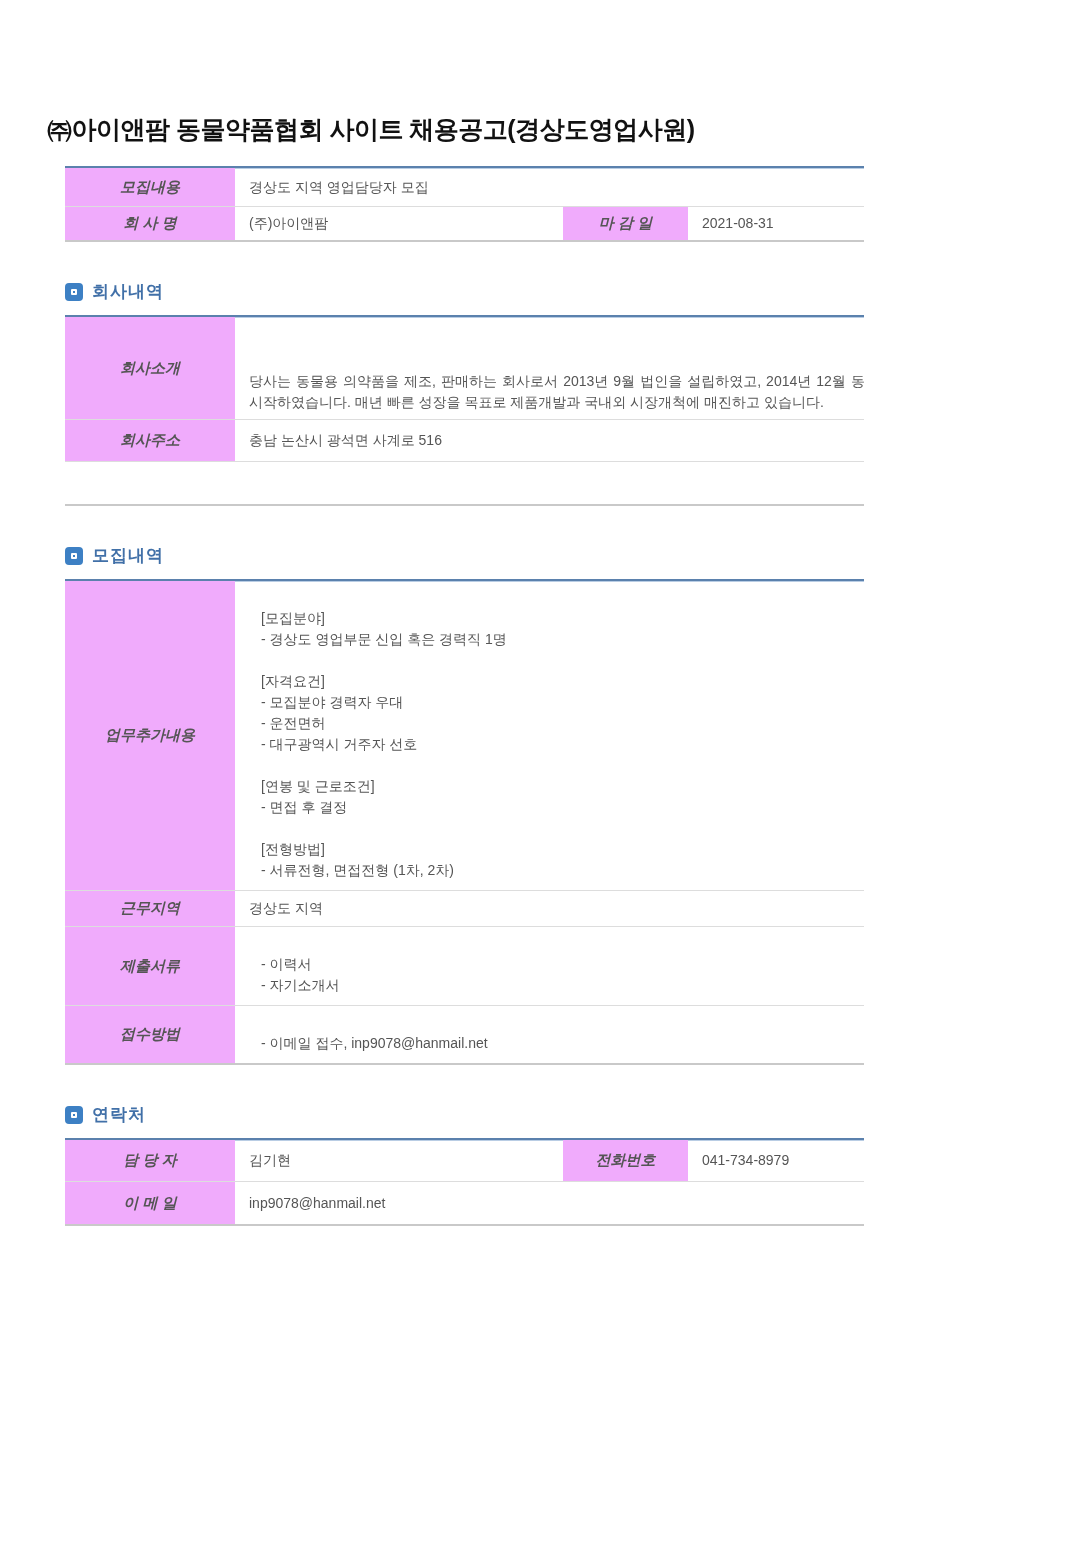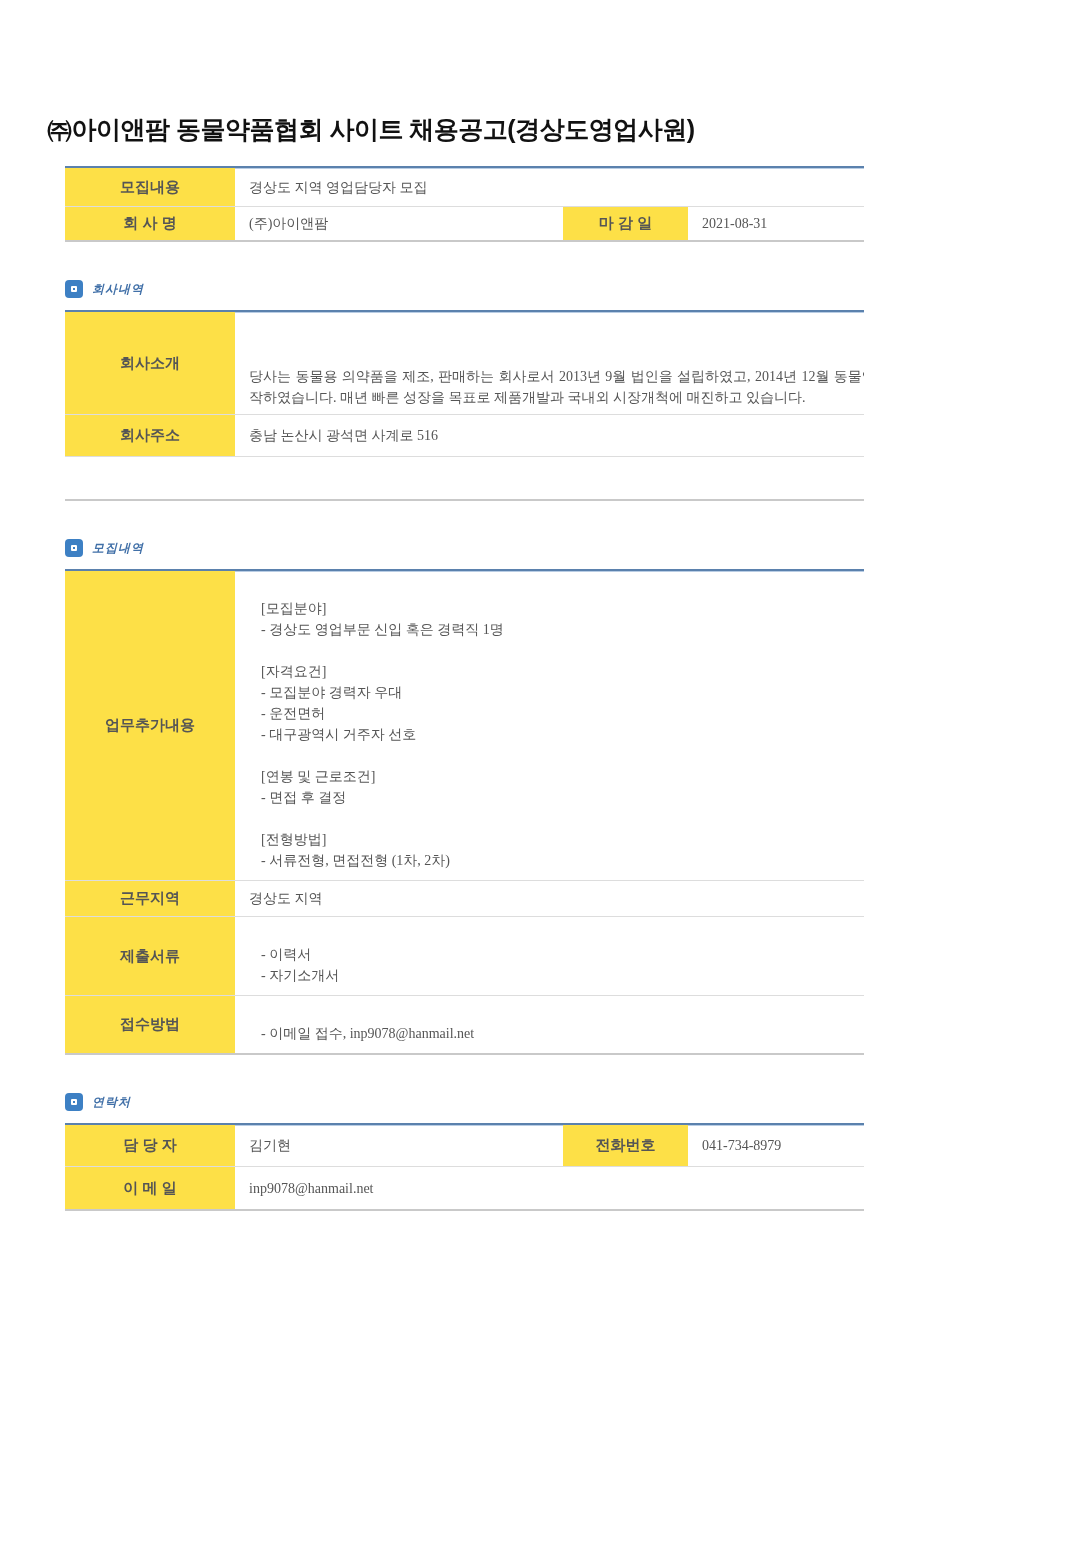--- a/index.html
+++ b/index.html
@@ -25,34 +25,34 @@
     width:950px;
     border-top:2px solid #5b81ad;
     box-shadow:inset 0 1px 0 0 #b9cde4;
     border-bottom:2px solid #c9c9c9;
   }
   .tbl-first { margin-top:20px; }
   .row { display:flex; align-items:stretch; border-bottom:1px solid #dddddd; }
   .row:last-child { border-bottom:none; }
   .cell-label {
     flex:0 0 170px;
-    background:#fde047;
+    background:#f0abfc;
     display:flex; align-items:center; justify-content:center;
     font-size:15px; font-weight:bold; color:#555555;
     text-align:center;
     padding:6px 4px;
+    font-style:italic;
   }
   .cell-label.narrow { flex:0 0 125px; }
   .cell-value {
     flex:1 1 auto;
     display:flex; align-items:center;
     font-size:14px; color:#555555;
     line-height:21px;
     padding:6px 14px;
-    font-family:Liberation Serif, serif;
   }
   .cell-value.fixed { flex:0 0 328px;text-align:right; }
   .cell-value.block {
     display:block;
     white-space:pre-line;
     padding-top:27px; padding-bottom:9px; padding-left:26px;
   }
   .cell-value.justify { text-align:justify;margin-top:48px; }
   .r40 { min-height:39px; }
   .r30 { min-height:30px; }
@@ -74,25 +74,24 @@
     border-radius:4px;
     display:flex; align-items:center; justify-content:center;
     flex:0 0 18px;
   }
   .sec-icon-inner {
     width:6px; height:6px;
     border:2px solid #ffffff;
     border-radius:1px;
   }
   .sec-title {
-    font-size:12px;
+    font-size:17px;
     font-weight:bold;
     color:#4170a8;
     letter-spacing:1px;
-    font-style:italic;
   }
 </style>
 </head>
 <body>
 
 <div class="page">
 
   <h1 class="page-title">㈜아이앤팜 동물약품협회 사이트 채용공고(경상도영업사원)</h1>
 
   <div class="tbl tbl-first">

